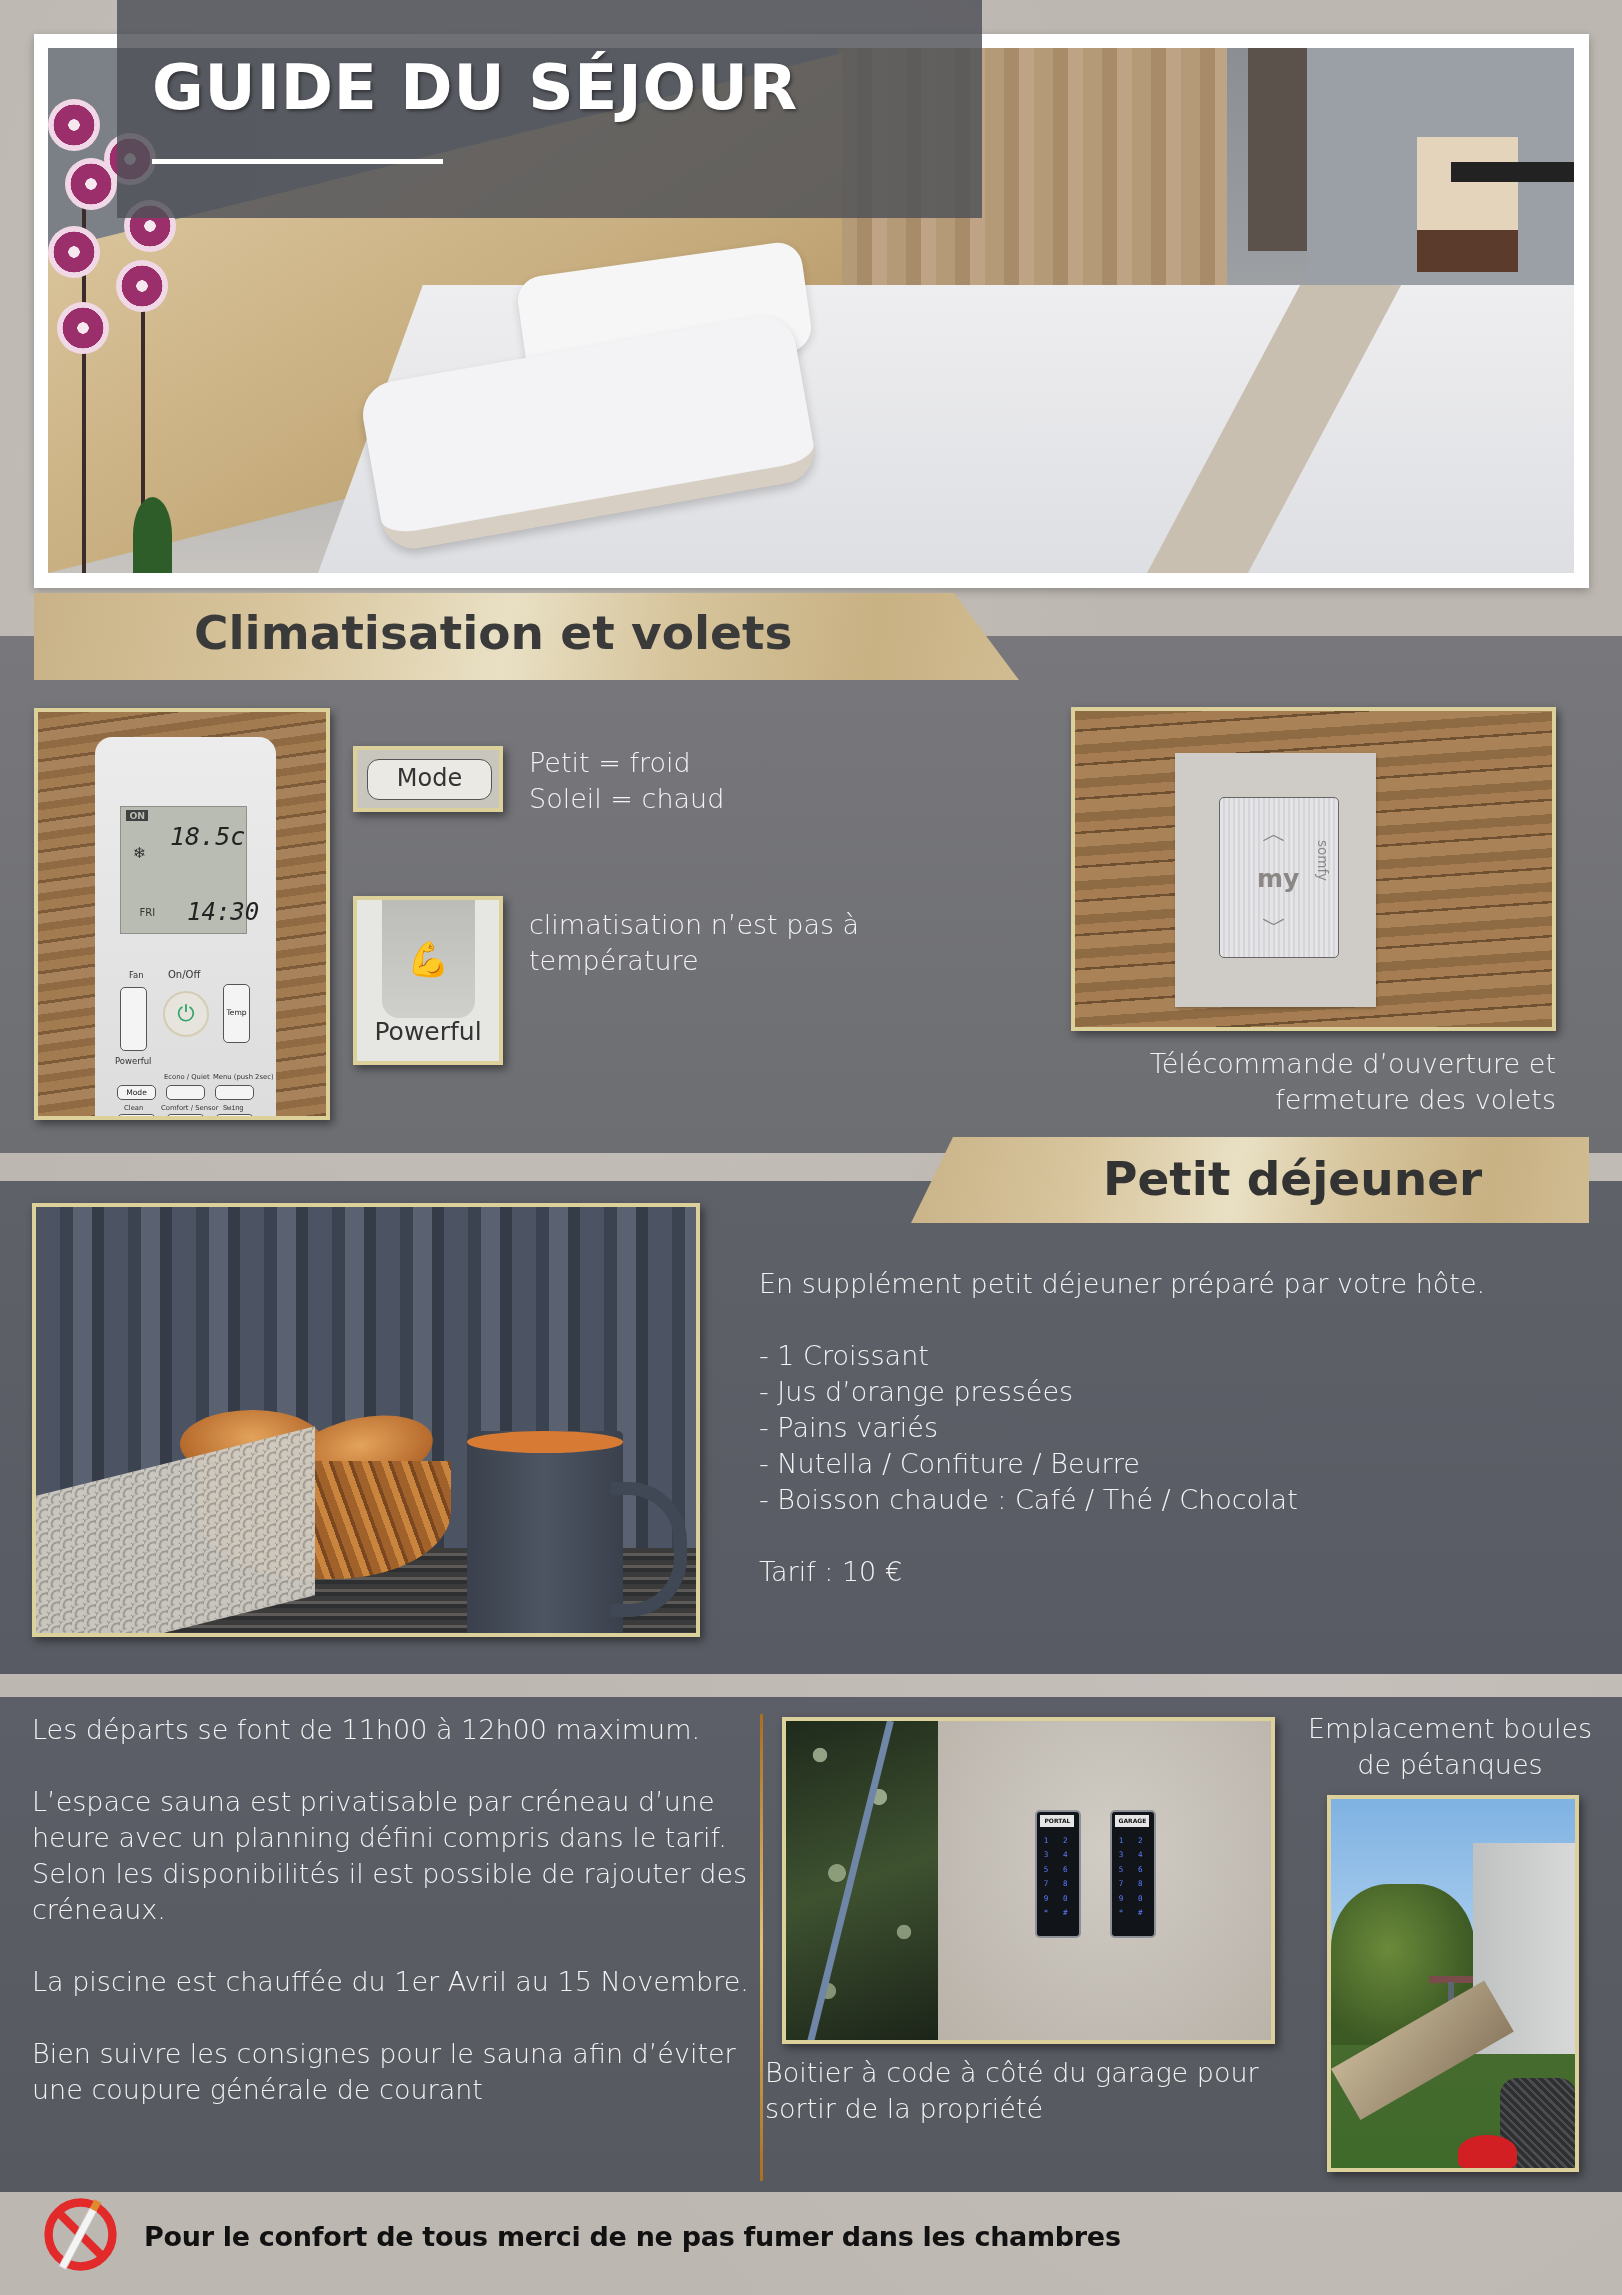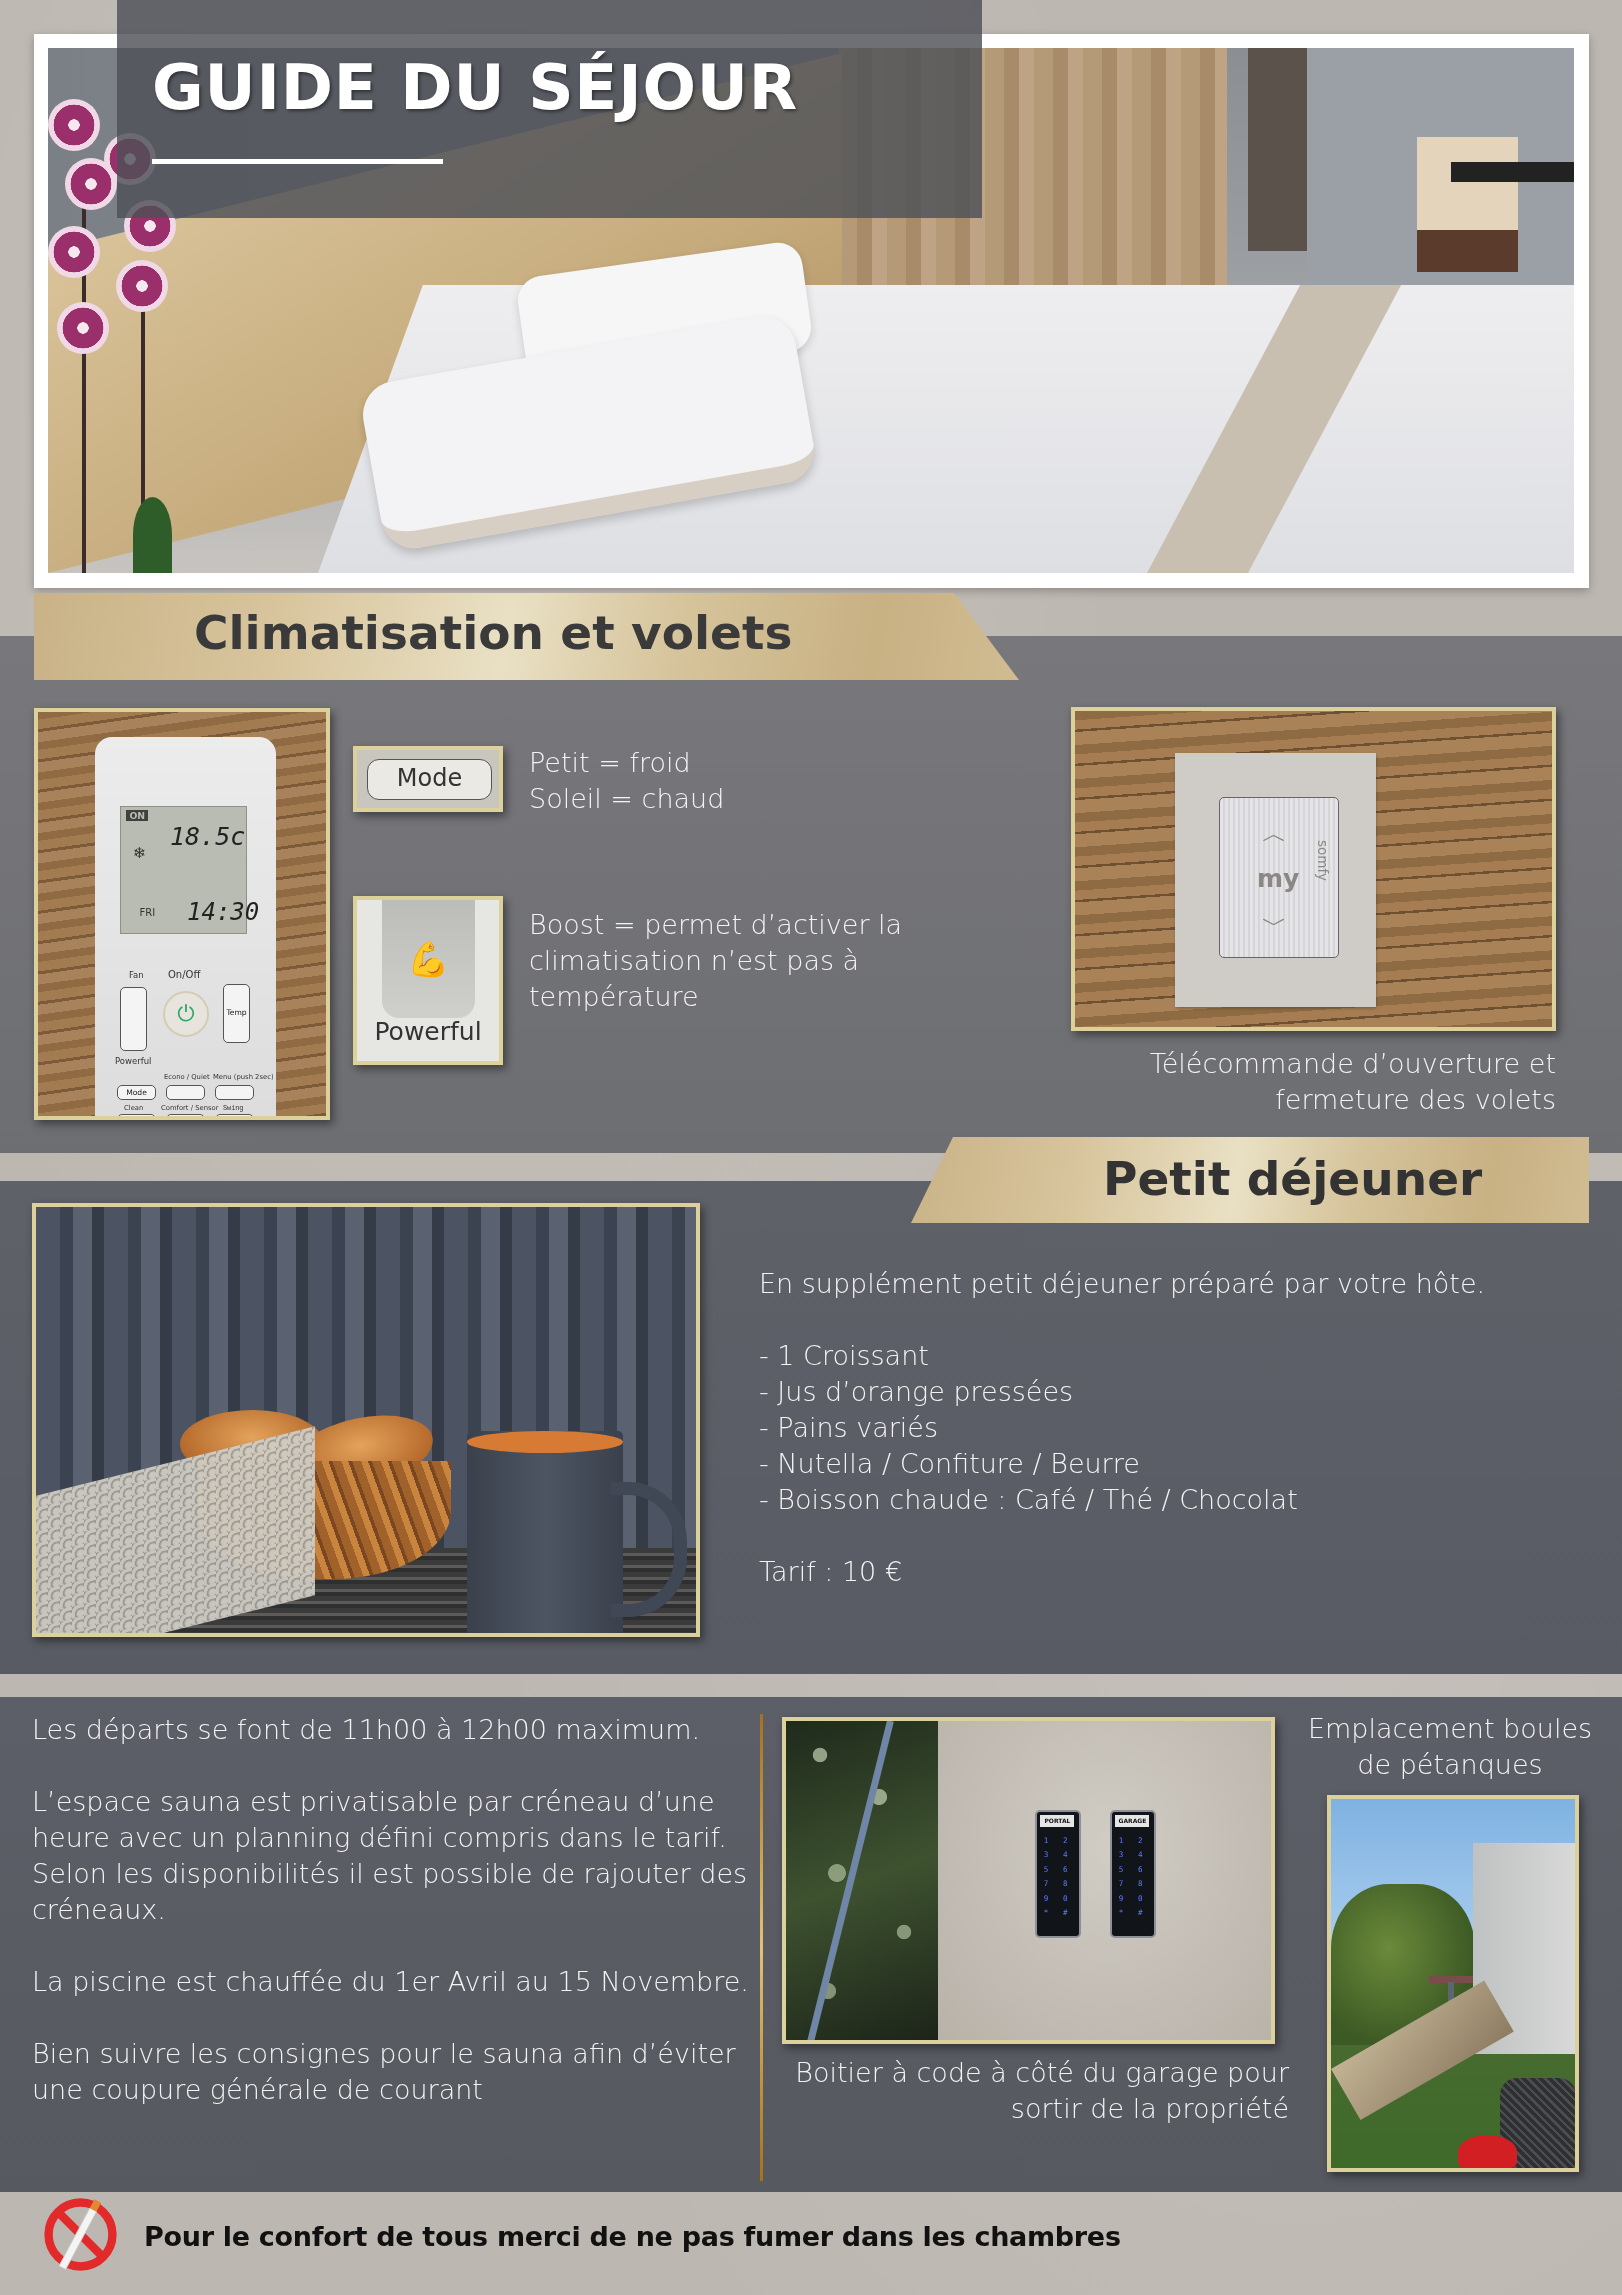--- a/index.html
+++ b/index.html
@@ -117,21 +117,21 @@
       radial-gradient(circle at 93px 76px, rgba(220,235,200,0.6) 0 7.6px, transparent 8.5px),
       radial-gradient(circle at 51px 152px, rgba(220,235,200,0.5) 0 8.5px, transparent 9.3px),
       radial-gradient(circle at 118px 211px, rgba(220,235,200,0.5) 0 6.8px, transparent 7.6px),
       radial-gradient(circle at 42px 270px, rgba(220,235,200,0.5) 0 7.6px, transparent 8.5px),
       linear-gradient(160deg,#1f2a1c,#3e5230 50%,#1c2419); }
   .keypad-rail { left: 101px; top: 0; width: 6.8px; height: 355px; background: #6f86a6; transform: rotate(14deg); transform-origin: top; }
   .keypad-wall { left: 152px; top: 0; width: 341px; height: 100%; background: radial-gradient(ellipse at 50% 40%,#d1ccc4,#b8b2a9); }
   .keypad { width: 46px; height: 128px; background: #111418; border: 2.5px solid #8d9096; border-radius: 5px; }
   .keypad-tag { left: 3.4px; top: 3.4px; width: 34px; height: 12px; background: #e6e6e6; font-size: 6px; text-align: center; line-height: 12px; color: #111; font-weight: bold; }
   .keypad-keys { left: 6.8px; top: 22px; width: 30px; font-size: 7.6px; color: #5d7bff; line-height: 14.4px; letter-spacing: 5px; white-space: pre; font-family: "DejaVu Sans Mono", monospace; }
-  .keypad-caption { left: 765px; top: 2055px; width: 524px; text-align: right; }
+  .keypad-caption { left: 765px; top: 2055px; width: 524px; text-align: left; }
 
   .petanque-caption { left: 1285px; top: 1711px; width: 330px; text-align: center; }
   .petanque-photo { left: 1327px; top: 1795px; width: 252px; height: 377px; background: linear-gradient(180deg,#7fb2e2 0%,#a9cdee 40%,#4a6b31 55%,#3e6a2a 100%); }
   .pt-wall { left: 142px; top: 44px; width: 105px; height: 211px; background: linear-gradient(90deg,#bfc2c2,#d8d9d8); }
   .pt-hedge { left: 0; top: 85px; width: 144px; height: 161px; background: radial-gradient(ellipse at 40% 40%,#6b8a3a,#3c5a24 70%); border-radius: 40% 40% 0 0; }
   .pt-table { left: 98px; top: 177px; width: 44px; height: 6.8px; background: #7a4d4c; }
   .pt-leg { left: 117px; top: 183px; width: 6px; height: 80px; background: #5c6670; }
   .pt-stone { left: 0; top: 270px; width: 177px; height: 59px; background: linear-gradient(160deg,#c3b394,#8d7c62); transform: rotate(-30deg); transform-origin: left top; }
   .pt-bucket { left: 127px; top: 336px; width: 59px; height: 34px; background: #d11f24; border-radius: 50% 50% 20% 20%; }
   .pt-tarp { left: 169px; top: 279px; width: 76px; height: 98px; background: repeating-linear-gradient(45deg,#2e2f31 0 3.4px,#4c4d50 3.4px 6px); border-radius: 17px; }
@@ -212,21 +212,20 @@
 <div class="abs body-text t34 ac-text1">
   <div>Petit = froid</div>
   <div>Soleil = chaud</div>
 </div>
 
 <div class="abs frame powerful-crop">
   <div class="abs powerful-glyph">💪</div>
   <div class="abs powerful-label">Powerful</div>
 </div>
 <div class="abs body-text t34 ac-text2">
-  <div>Boost = permet d’activer la</div>
   <div>climatisation n’est pas à</div>
   <div>température</div>
 </div>
 
 <div class="abs frame somfy-photo">
   <div class="abs somfy-plate">
     <div class="abs somfy-pad">
       <span class="abs somfy-up">︿</span>
       <span class="abs somfy-my">my</span>
       <span class="abs somfy-down">﹀</span>

